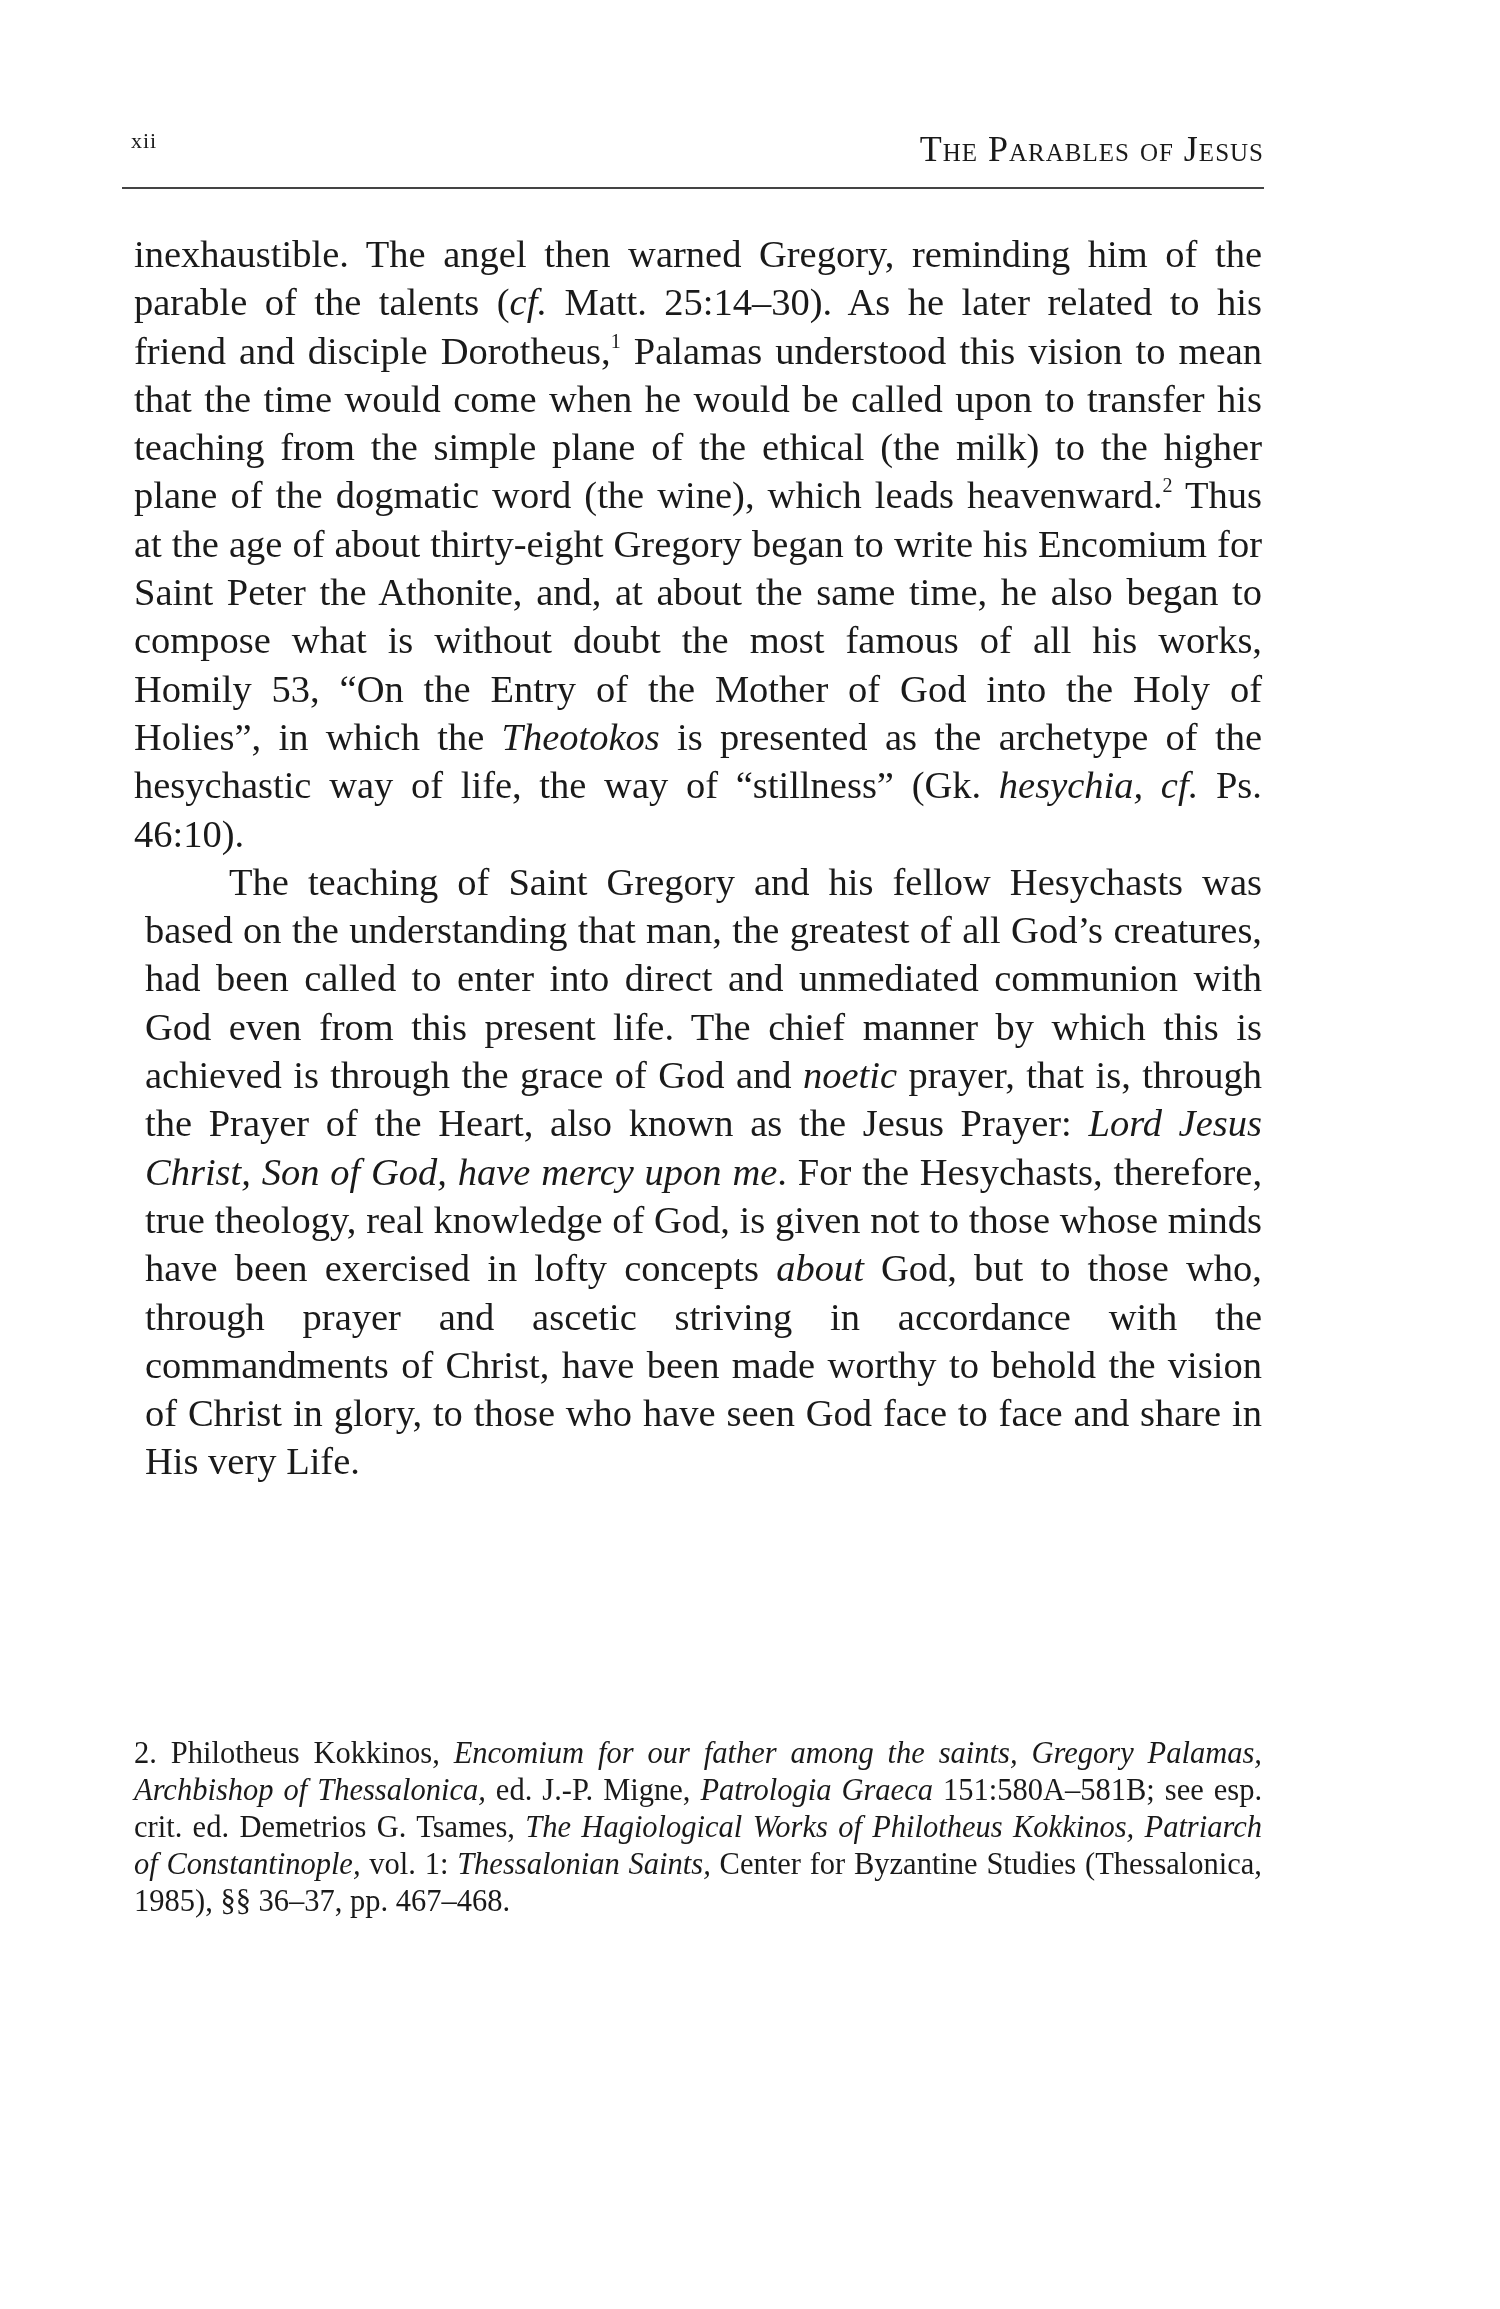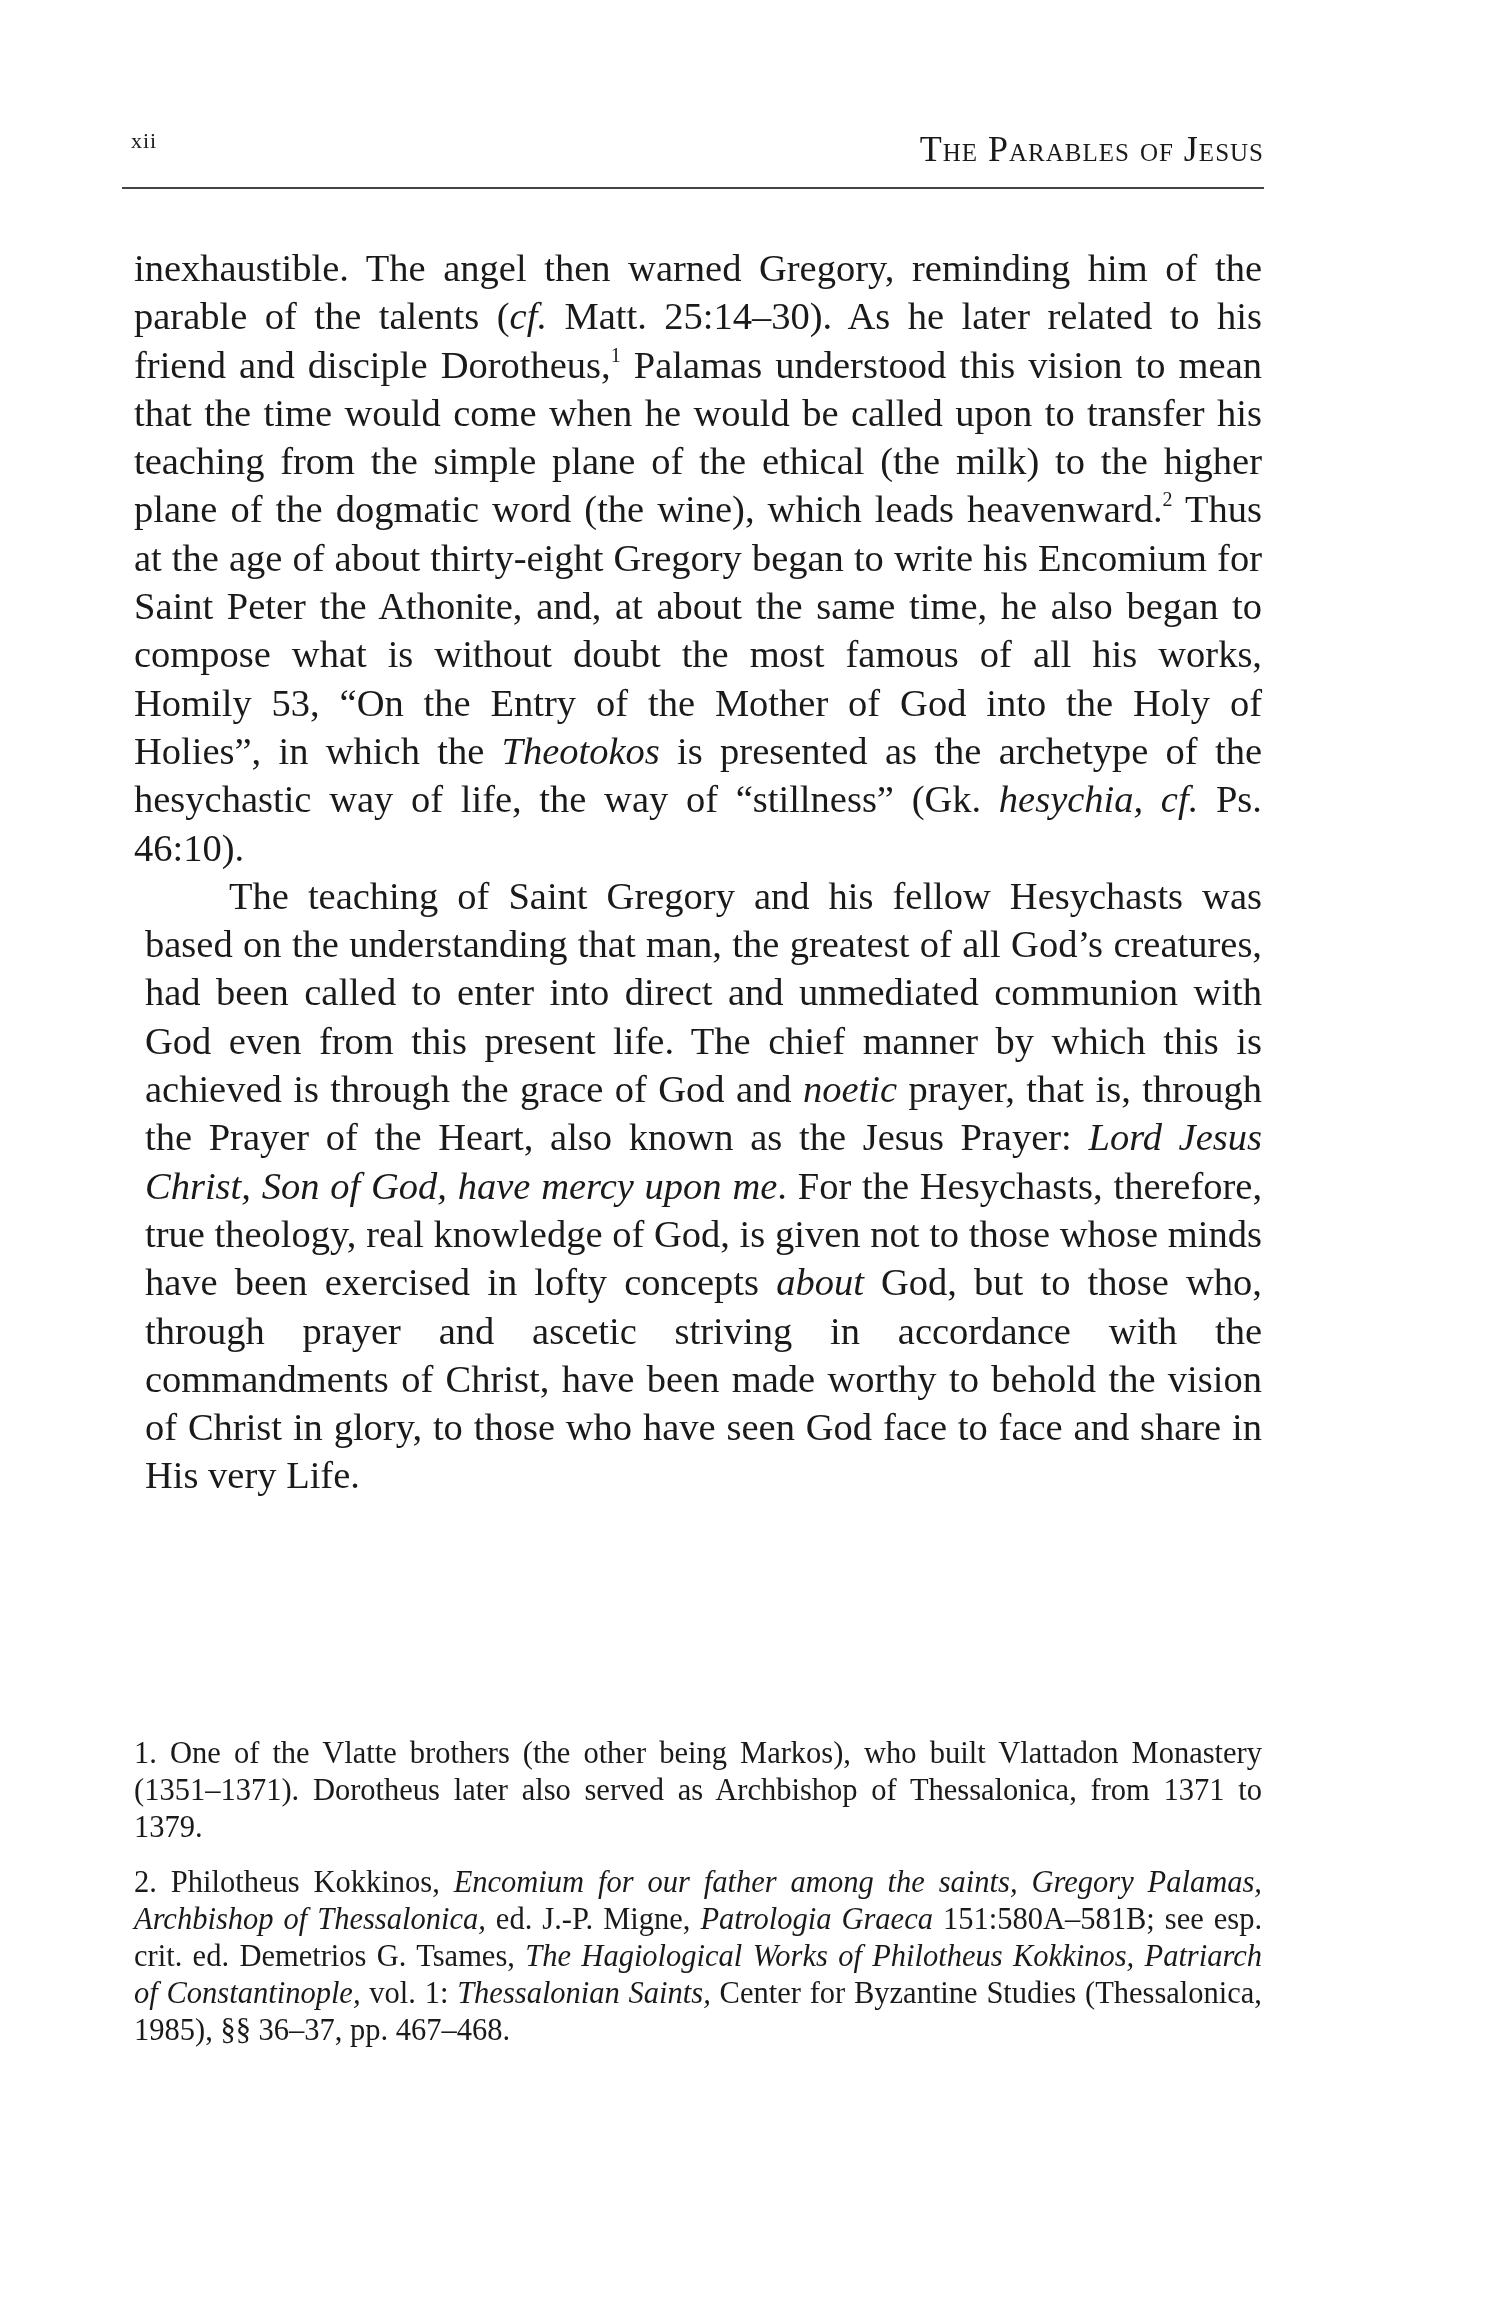--- a/index.html
+++ b/index.html
@@ -17,21 +17,21 @@
   }
   .running-title {
     position: absolute; right: 0; top: 10px;
     font-size: 36px; font-variant: small-caps; letter-spacing: 1px;
   }
   .head-rule {
     position: absolute; left: 122px; top: 187px; width: 1142px; height: 2px;
     background: #444;
   }
   .body-text {
-    position: absolute; left: 134px; top: 244px; width: 1128px;
+    position: absolute; left: 134px; top: 230px; width: 1128px;
     font-size: 38.5px; line-height: 48.3px; text-align: justify;
   }
   .body-text p { margin: 0; }
   .body-text p.indent { text-indent: 84px; margin-left: 11px; }
   sup { font-size: 20px; line-height: 0; vertical-align: 16px; }
   .notes {
     position: absolute; left: 134px; top: 1735px; width: 1128px;
     font-size: 30.5px; line-height: 37px; text-align: justify;
   }
   .notes p { margin: 0 0 18px 0; }
@@ -45,15 +45,14 @@
   <span class="running-title">The Parables of Jesus</span>
 </div>
 <div class="head-rule"></div>
 
 <div class="body-text">
   <p><span>inexhaustible. The angel then warned Gregory, reminding him of the parable of the talents (</span><em>cf.</em><span> Matt. 25:14–30). As he later related to his friend and disciple Dorotheus,</span><sup>1</sup><span> Palamas understood this vision to mean that the time would come when he would be called upon to transfer his teaching from the simple plane of the ethical (the milk) to the higher plane of the dogmatic word (the wine), which leads heavenward.</span><sup>2</sup><span> Thus at the age of about thirty-eight Gregory began to write his Encomium for Saint Peter the Athonite, and, at about the same time, he also began to compose what is without doubt the most famous of all his works, Homily 53, “On the Entry of the Mother of God into the Holy of Holies”, in which the </span><em>Theotokos</em><span> is presented as the archetype of the hesychastic way of life, the way of “stillness” (Gk. </span><em>hesychia, cf.</em><span> Ps. 46:10).</span></p>
   <p class="indent"><span>The teaching of Saint Gregory and his fellow Hesychasts was based on the understanding that man, the greatest of all God’s creatures, had been called to enter into direct and unmediated communion with God even from this present life. The chief manner by which this is achieved is through the grace of God and </span><em>noetic</em><span> prayer, that is, through the Prayer of the Heart, also known as the Jesus Prayer: </span><em>Lord Jesus Christ, Son of God, have mercy upon me</em><span>. For the Hesychasts, therefore, true theology, real knowledge of God, is given not to those whose minds have been exercised in lofty concepts </span><em>about</em><span> God, but to those who, through prayer and ascetic striving in accordance with the commandments of Christ, have been made worthy to behold the vision of Christ in glory, to those who have seen God face to face and share in His very Life.</span></p>
 </div>
 
 <div class="notes">
-  <p><span>1. One of the Vlatte brothers (the other being Markos), who built Vlattadon Monastery (1351–1371). Dorotheus later also served as Archbishop of Thessalonica, from 1371 to 1379.</span></p>
   <p><span>2. Philotheus Kokkinos, </span><em>Encomium for our father among the saints, Gregory Palamas, Archbishop of Thessalonica,</em><span> ed. J.-P. Migne, </span><em>Patrologia Graeca</em><span> 151:580A–581B; see esp. crit. ed. Demetrios G. Tsames, </span><em>The Hagiological Works of Philotheus Kokkinos, Patriarch of Constantinople,</em><span> vol. 1: </span><em>Thessalonian Saints,</em><span> Center for Byzantine Studies (Thessalonica, 1985), §§ 36–37, pp. 467–468.</span></p>
 </div>
 
 </body></html>

